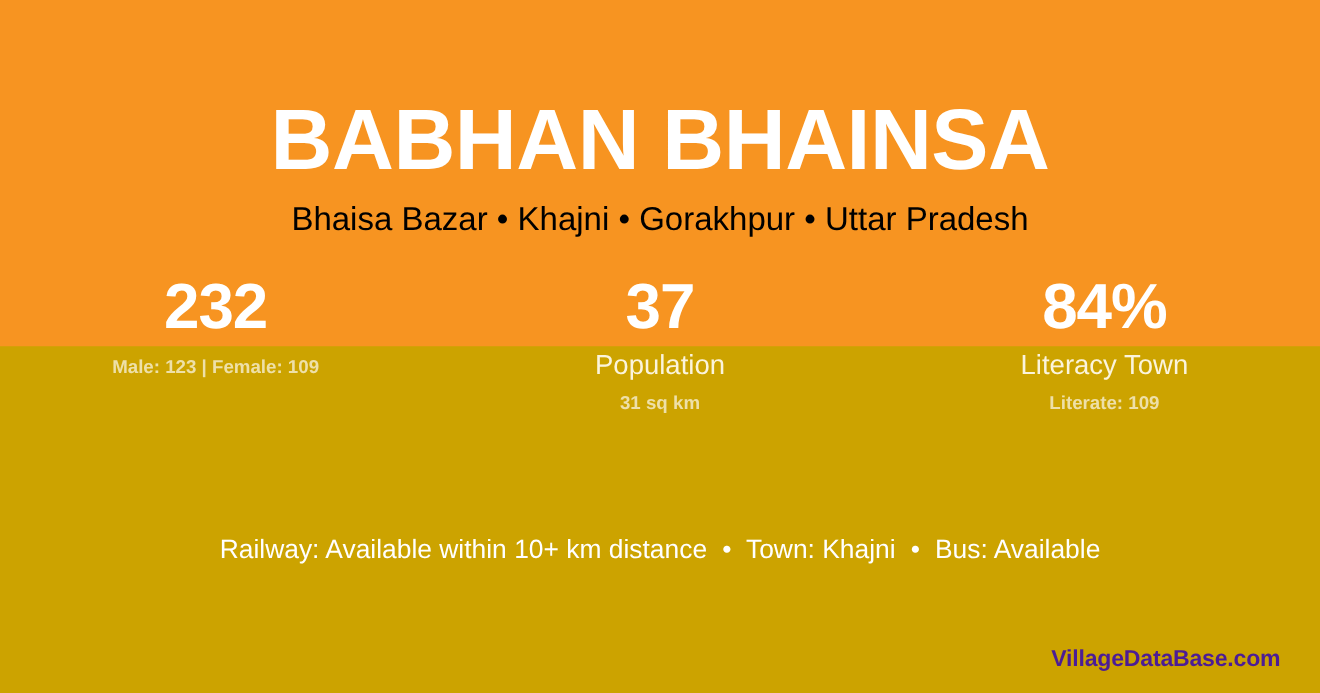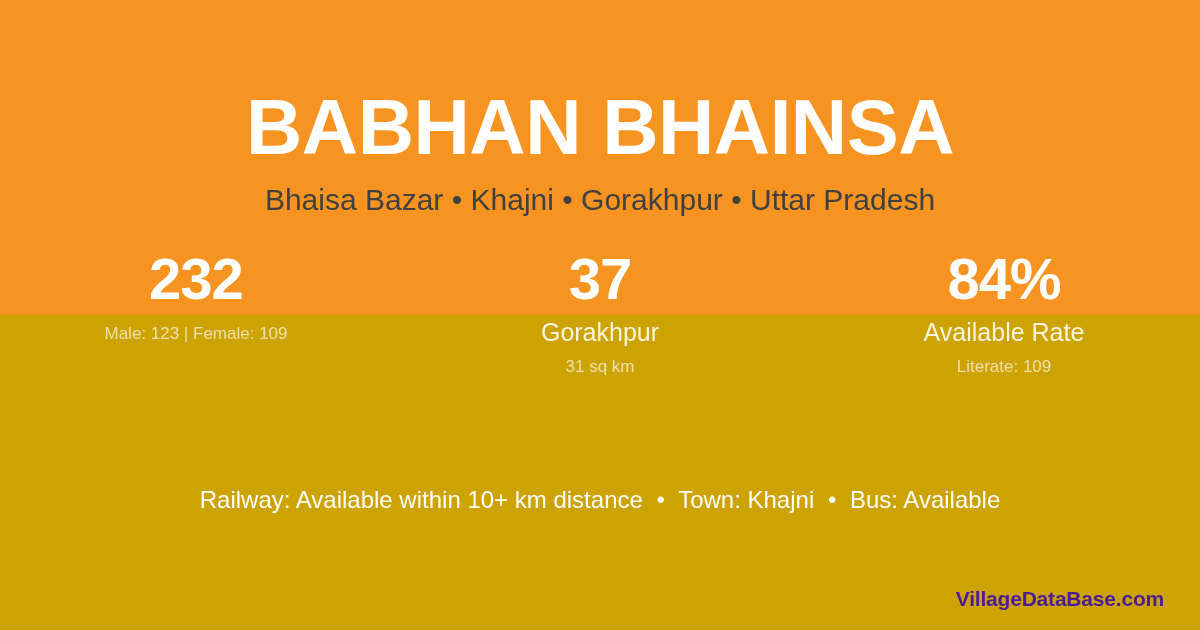--- a/index.html
+++ b/index.html
@@ -63,21 +63,21 @@
     letter-spacing: -0.5px;
     white-space: nowrap;
   }
 
   .subtitle {
     position: absolute;
     left: 0;
     top: 181px;
     width: 1200px;
     text-align: center;
-    color: #404040;
+    color: #000000;
     font-size: 30px;
     line-height: 38px;
     font-weight: 400;
     white-space: nowrap;
   }
 
   
   .stats {
     position: absolute;
     left: 0;
@@ -103,21 +103,21 @@
     color: #FBF4DC;
     font-size: 25px;
     line-height: 32px;
     font-weight: 400;
   }
   .stat-detail {
     margin-top: 8px;
     color: rgba(255,255,255,0.66);
     font-size: 17px;
     line-height: 22px;
-    font-weight: 400;
+    font-weight: 700;
   }
 
   .infoline {
     position: absolute;
     left: 0;
     top: 486px;
     width: 1200px;
     text-align: center;
     color: #FFFFFF;
     font-size: 24px;
@@ -157,27 +157,27 @@
 
     <div class="stats">
 
       <div class="stat">
         <div class="stat-value">232</div>
         <div class="stat-detail">Male: 123 | Female: 109</div>
       </div>
 
       <div class="stat">
         <div class="stat-value">37</div>
-        <div class="stat-label">Gorakhpur</div>
+        <div class="stat-label">Population</div>
         <div class="stat-detail">31 sq km</div>
       </div>
 
       <div class="stat">
         <div class="stat-value">84%</div>
-        <div class="stat-label">Available Rate</div>
+        <div class="stat-label">Literacy Town</div>
         <div class="stat-detail">Literate: 109</div>
       </div>
 
     </div>
 
     <div class="infoline">
       <span>Railway: Available within 10+ km distance</span>
       <span class="sep">•</span>
       <span>Town: Khajni</span>
       <span class="sep">•</span>

